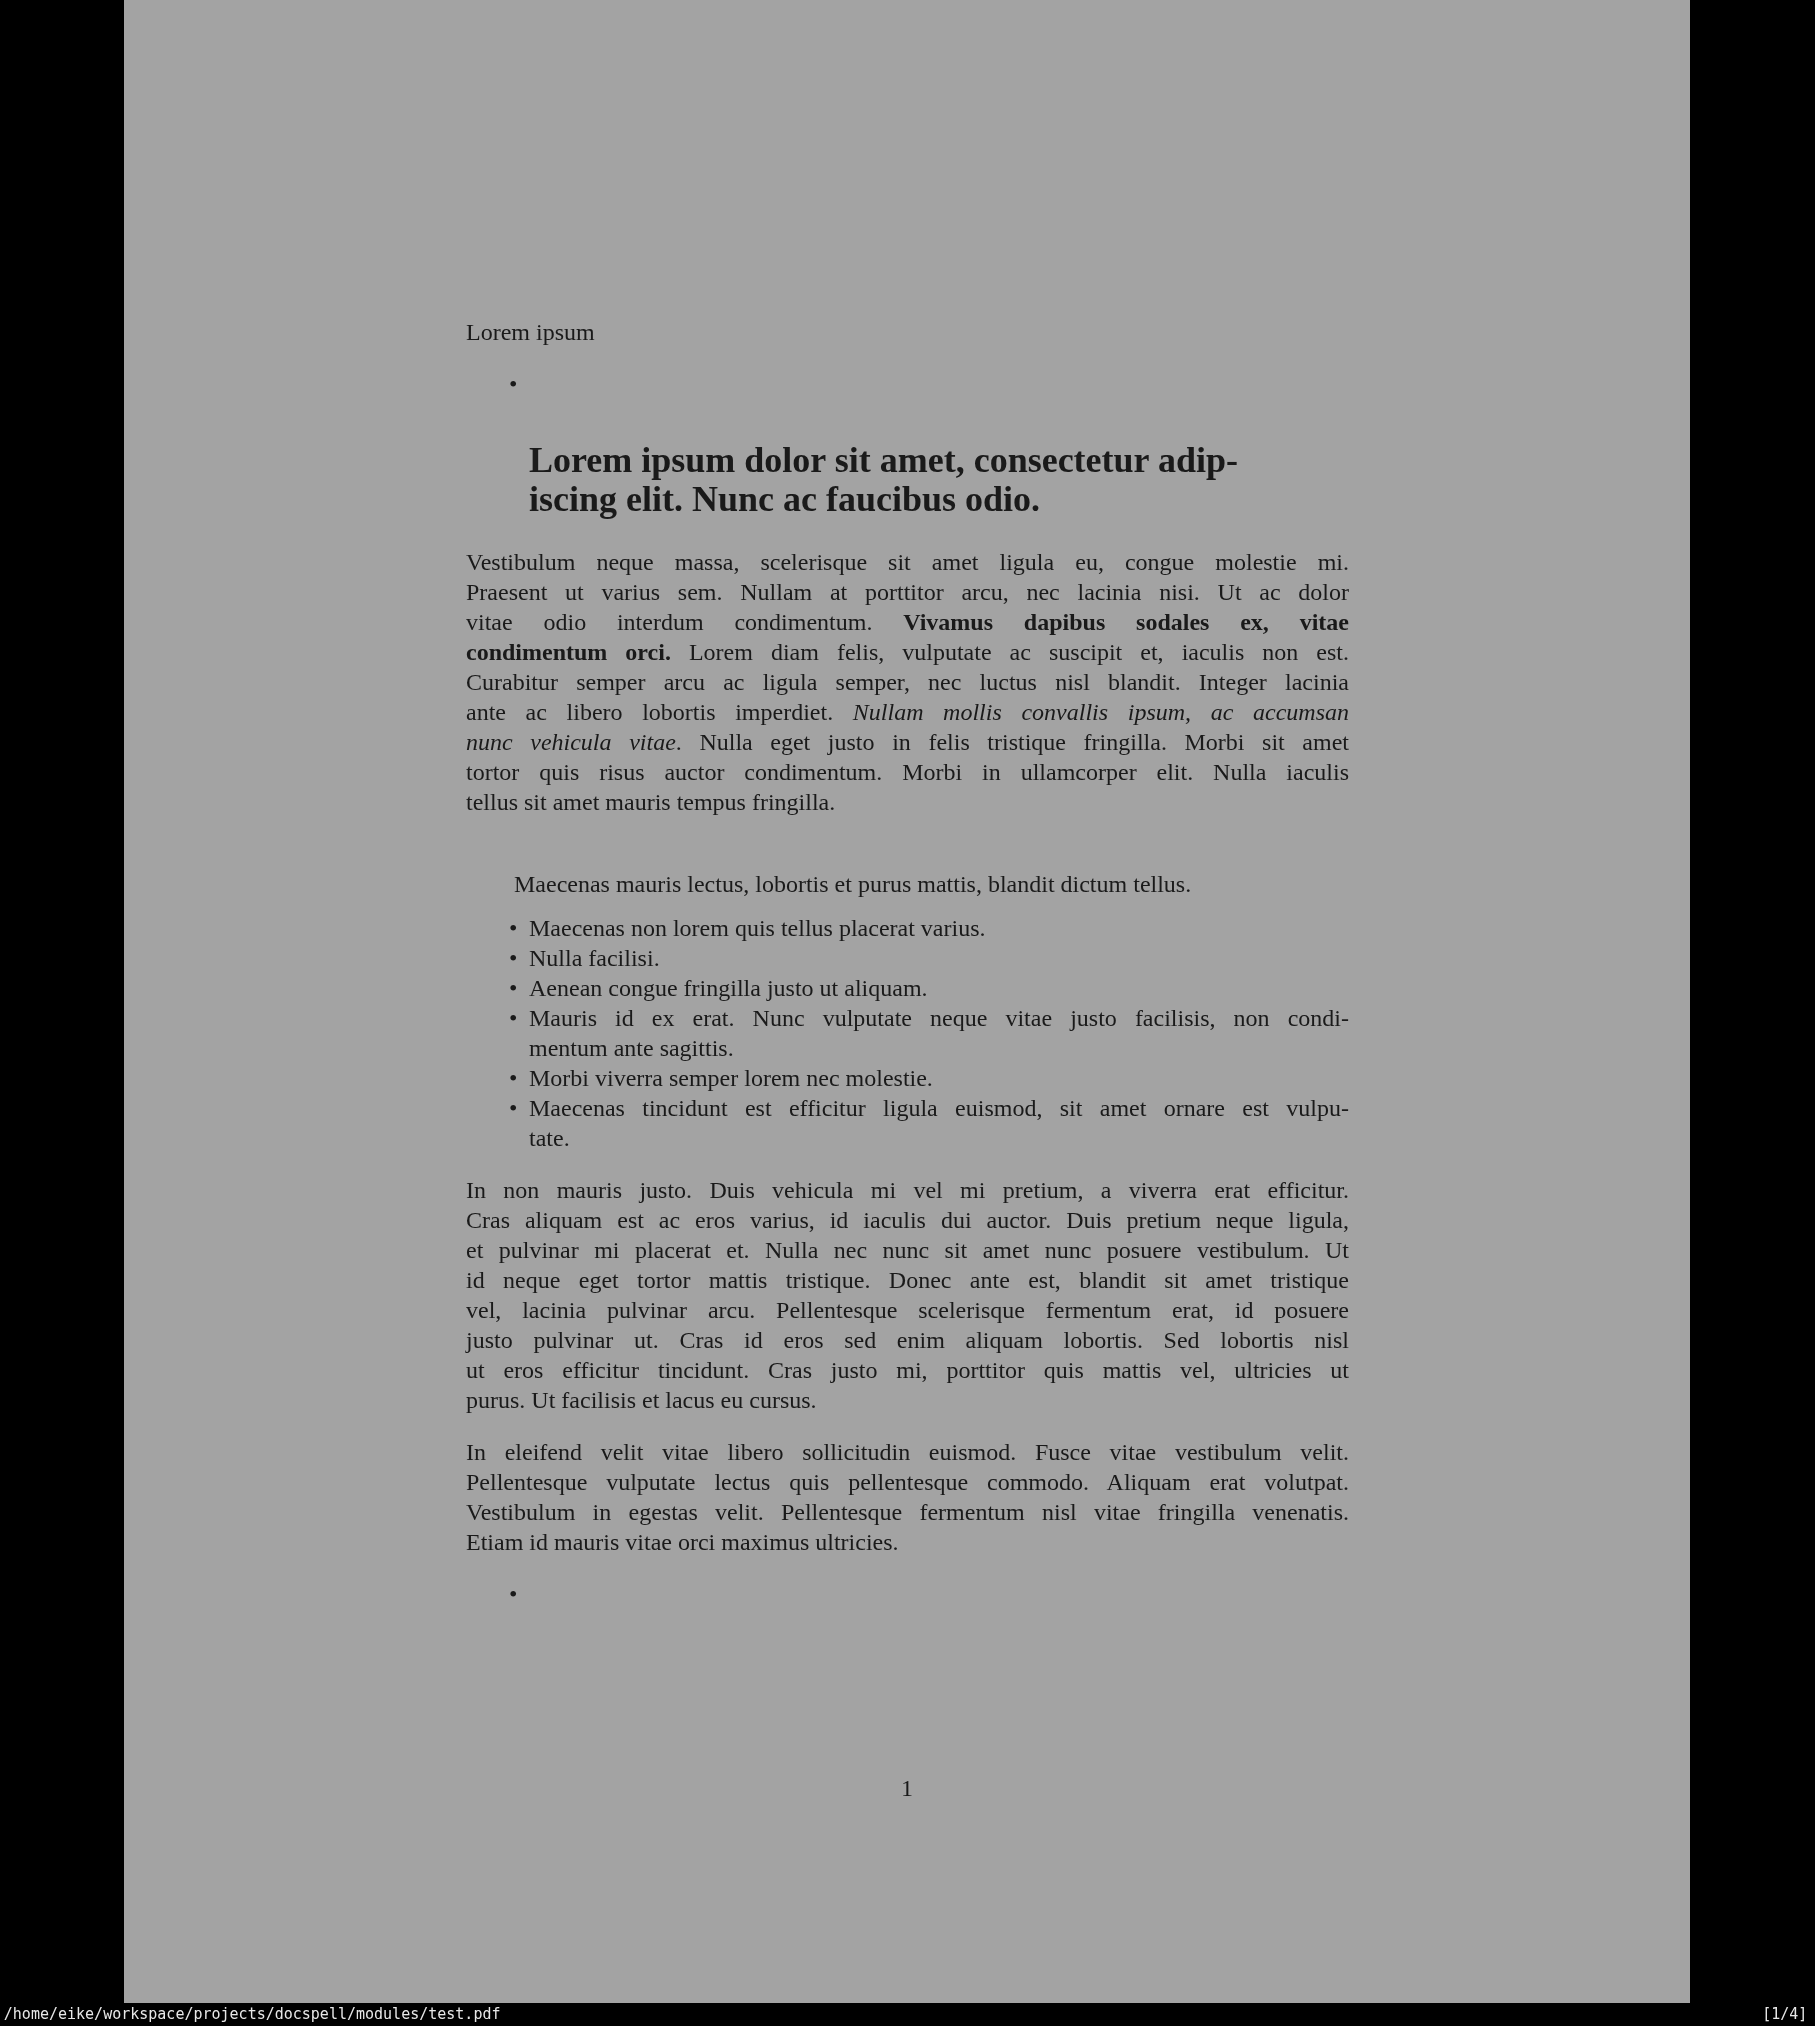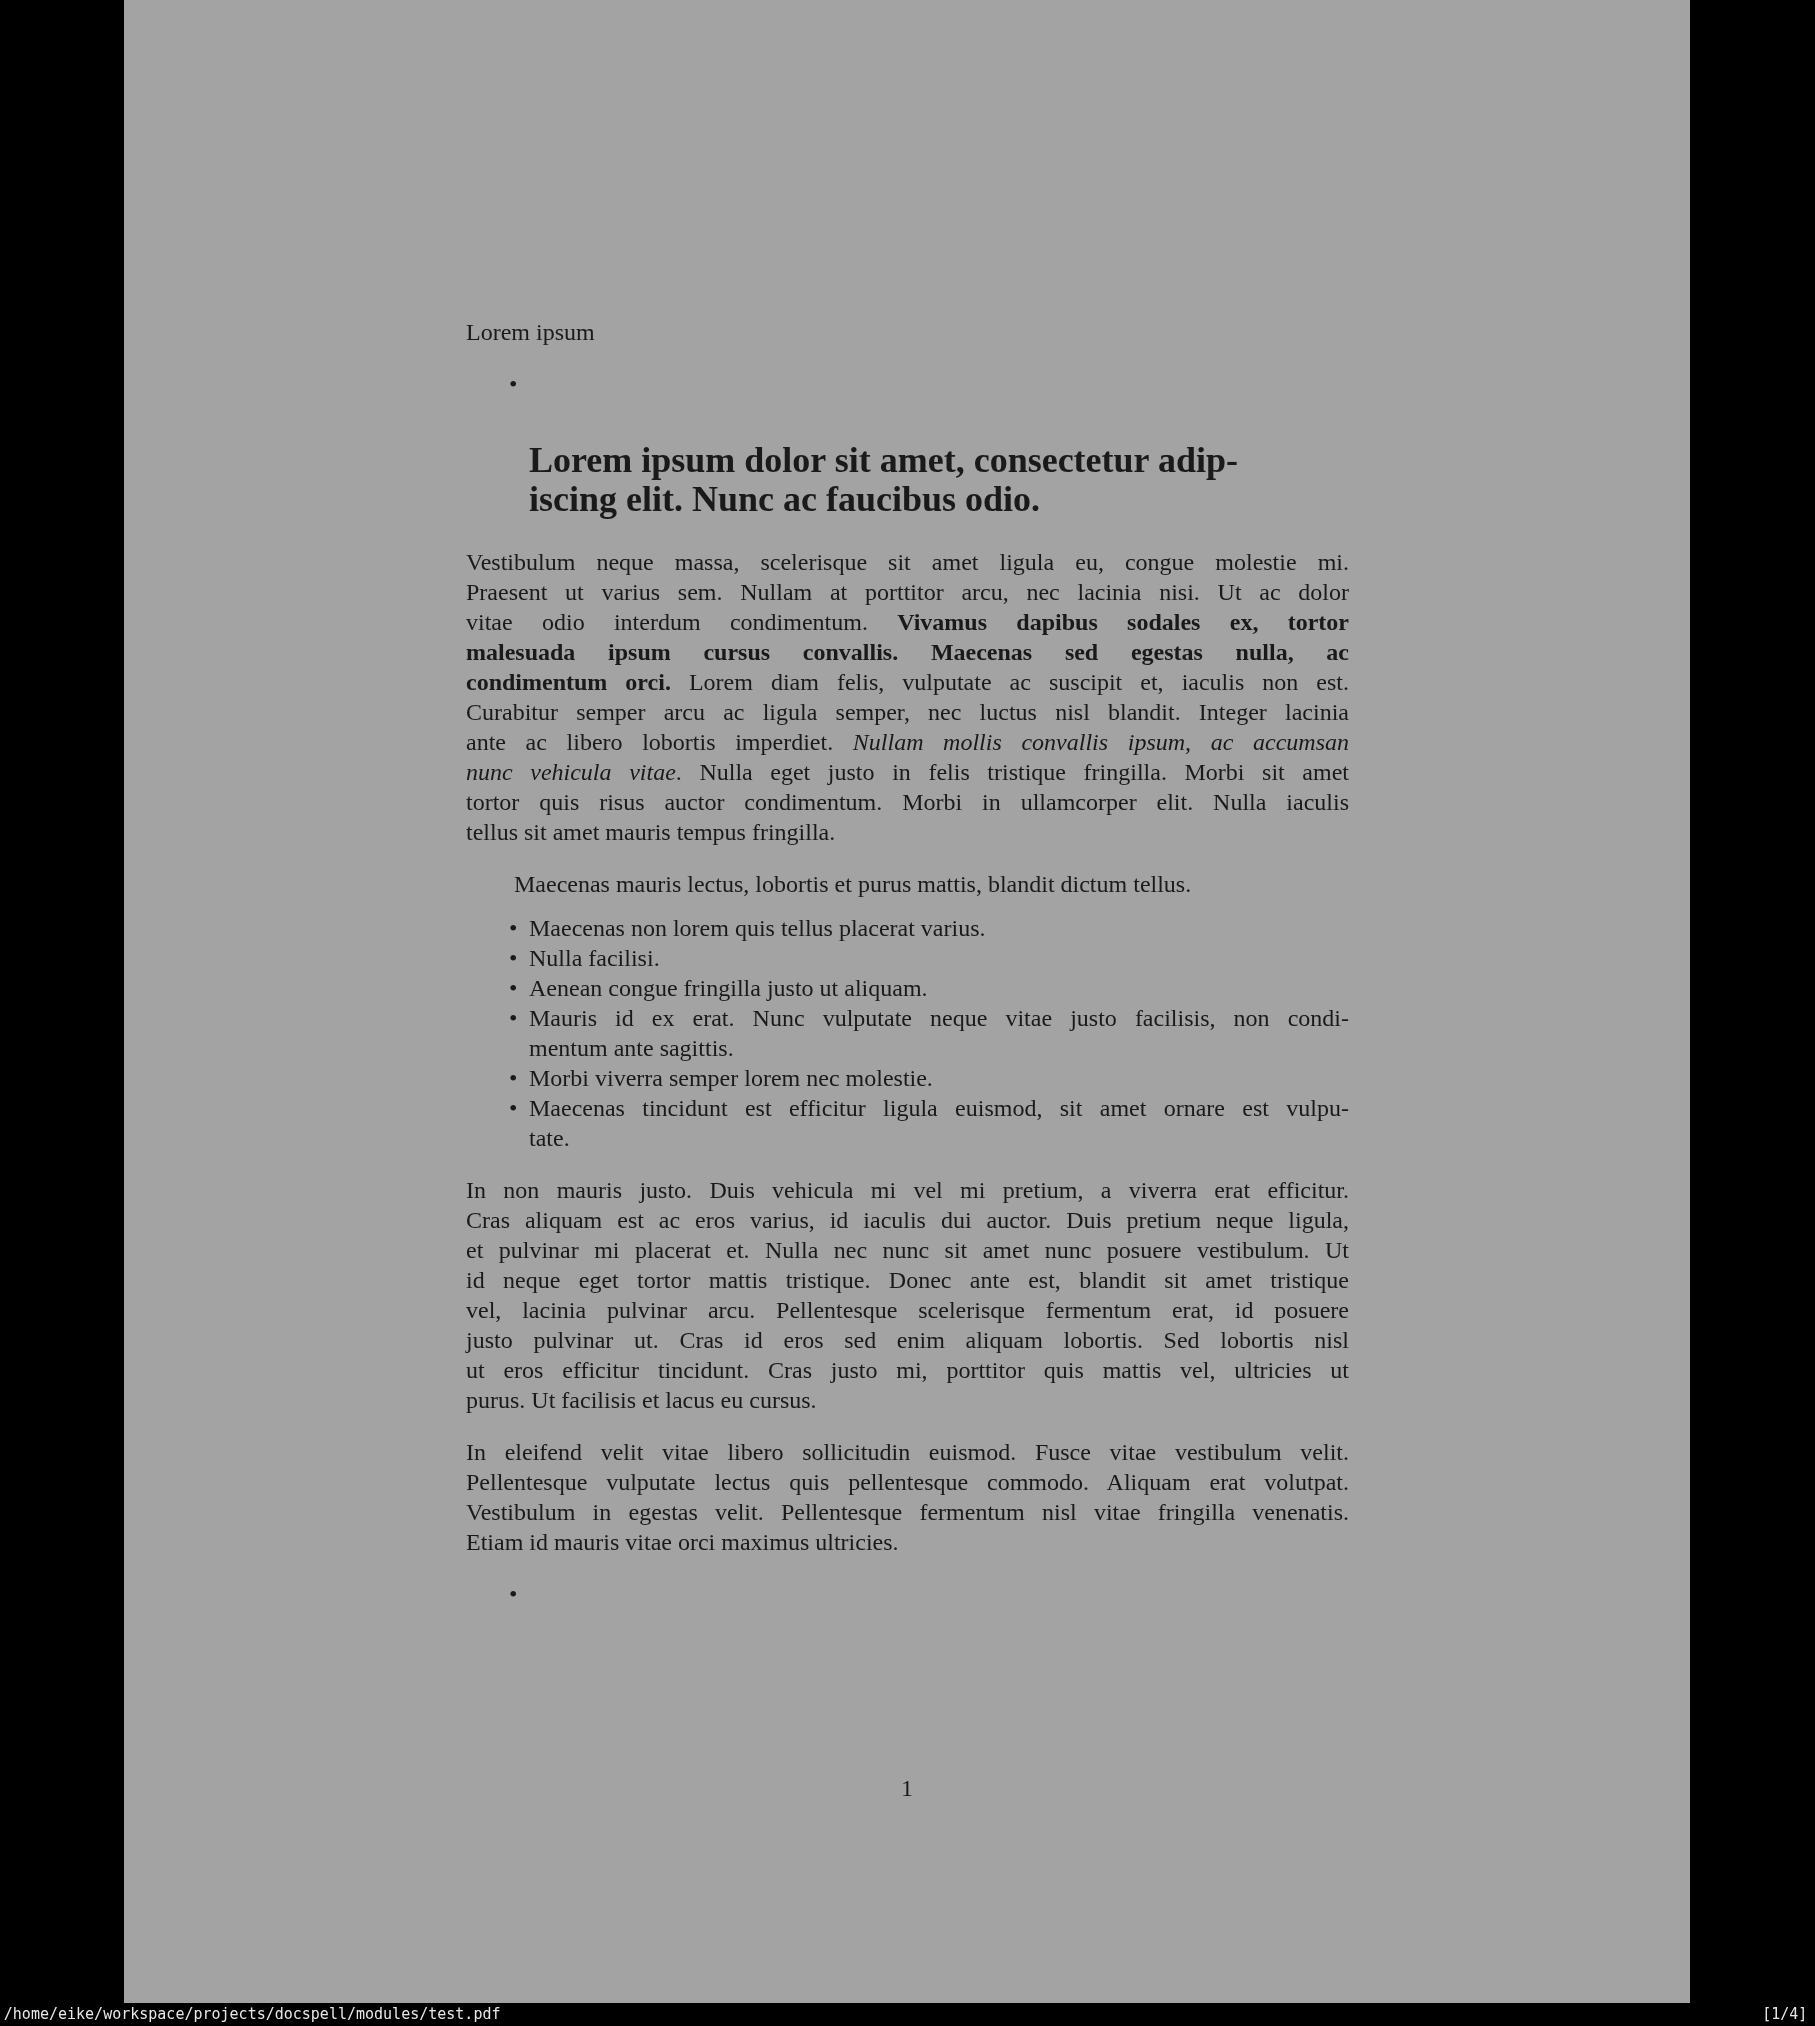--- a/index.html
+++ b/index.html
@@ -41,22 +41,21 @@
     <div class="solo-bullet sb1">•</div>
 
     <div class="blk heading">
       <div class="hln">Lorem ipsum dolor sit amet, consectetur adip-</div>
       <div class="hln">iscing elit.  Nunc ac faucibus odio.</div>
     </div>
 
     <div class="blk p1" id="p1">
         <div class="ln j"><span>Vestibulum neque massa, scelerisque sit amet ligula eu, congue molestie mi.</span></div>
         <div class="ln j"><span>Praesent ut varius sem. Nullam at porttitor arcu, nec lacinia nisi. Ut ac dolor</span></div>
-        <div class="ln j"><span>vitae odio interdum condimentum. </span><span class="b">Vivamus dapibus sodales ex, tortor</span></div>
-        <div class="ln j"><span class="b">malesuada ipsum cursus convallis.  Maecenas sed egestas nulla, ac</span></div>
+        <div class="ln j"><span>vitae odio interdum condimentum. </span><span class="b">Vivamus dapibus sodales ex, vitae</span></div>
         <div class="ln j"><span class="b">condimentum orci. </span><span>Lorem diam felis, vulputate ac suscipit et, iaculis non est.</span></div>
         <div class="ln j"><span>Curabitur semper arcu ac ligula semper, nec luctus nisl blandit. Integer lacinia</span></div>
         <div class="ln j"><span>ante ac libero lobortis imperdiet. </span><span class="i">Nullam mollis convallis ipsum, ac accumsan</span></div>
         <div class="ln j"><span class="i">nunc vehicula vitae</span><span>. Nulla eget justo in felis tristique fringilla. Morbi sit amet</span></div>
         <div class="ln j"><span>tortor quis risus auctor condimentum. Morbi in ullamcorper elit. Nulla iaculis</span></div>
         <div class="ln"><span>tellus sit amet mauris tempus fringilla.</span></div>
       </div>
 
     <div class="blk p2">Maecenas mauris lectus, lobortis et purus mattis, blandit dictum tellus.</div>
 

